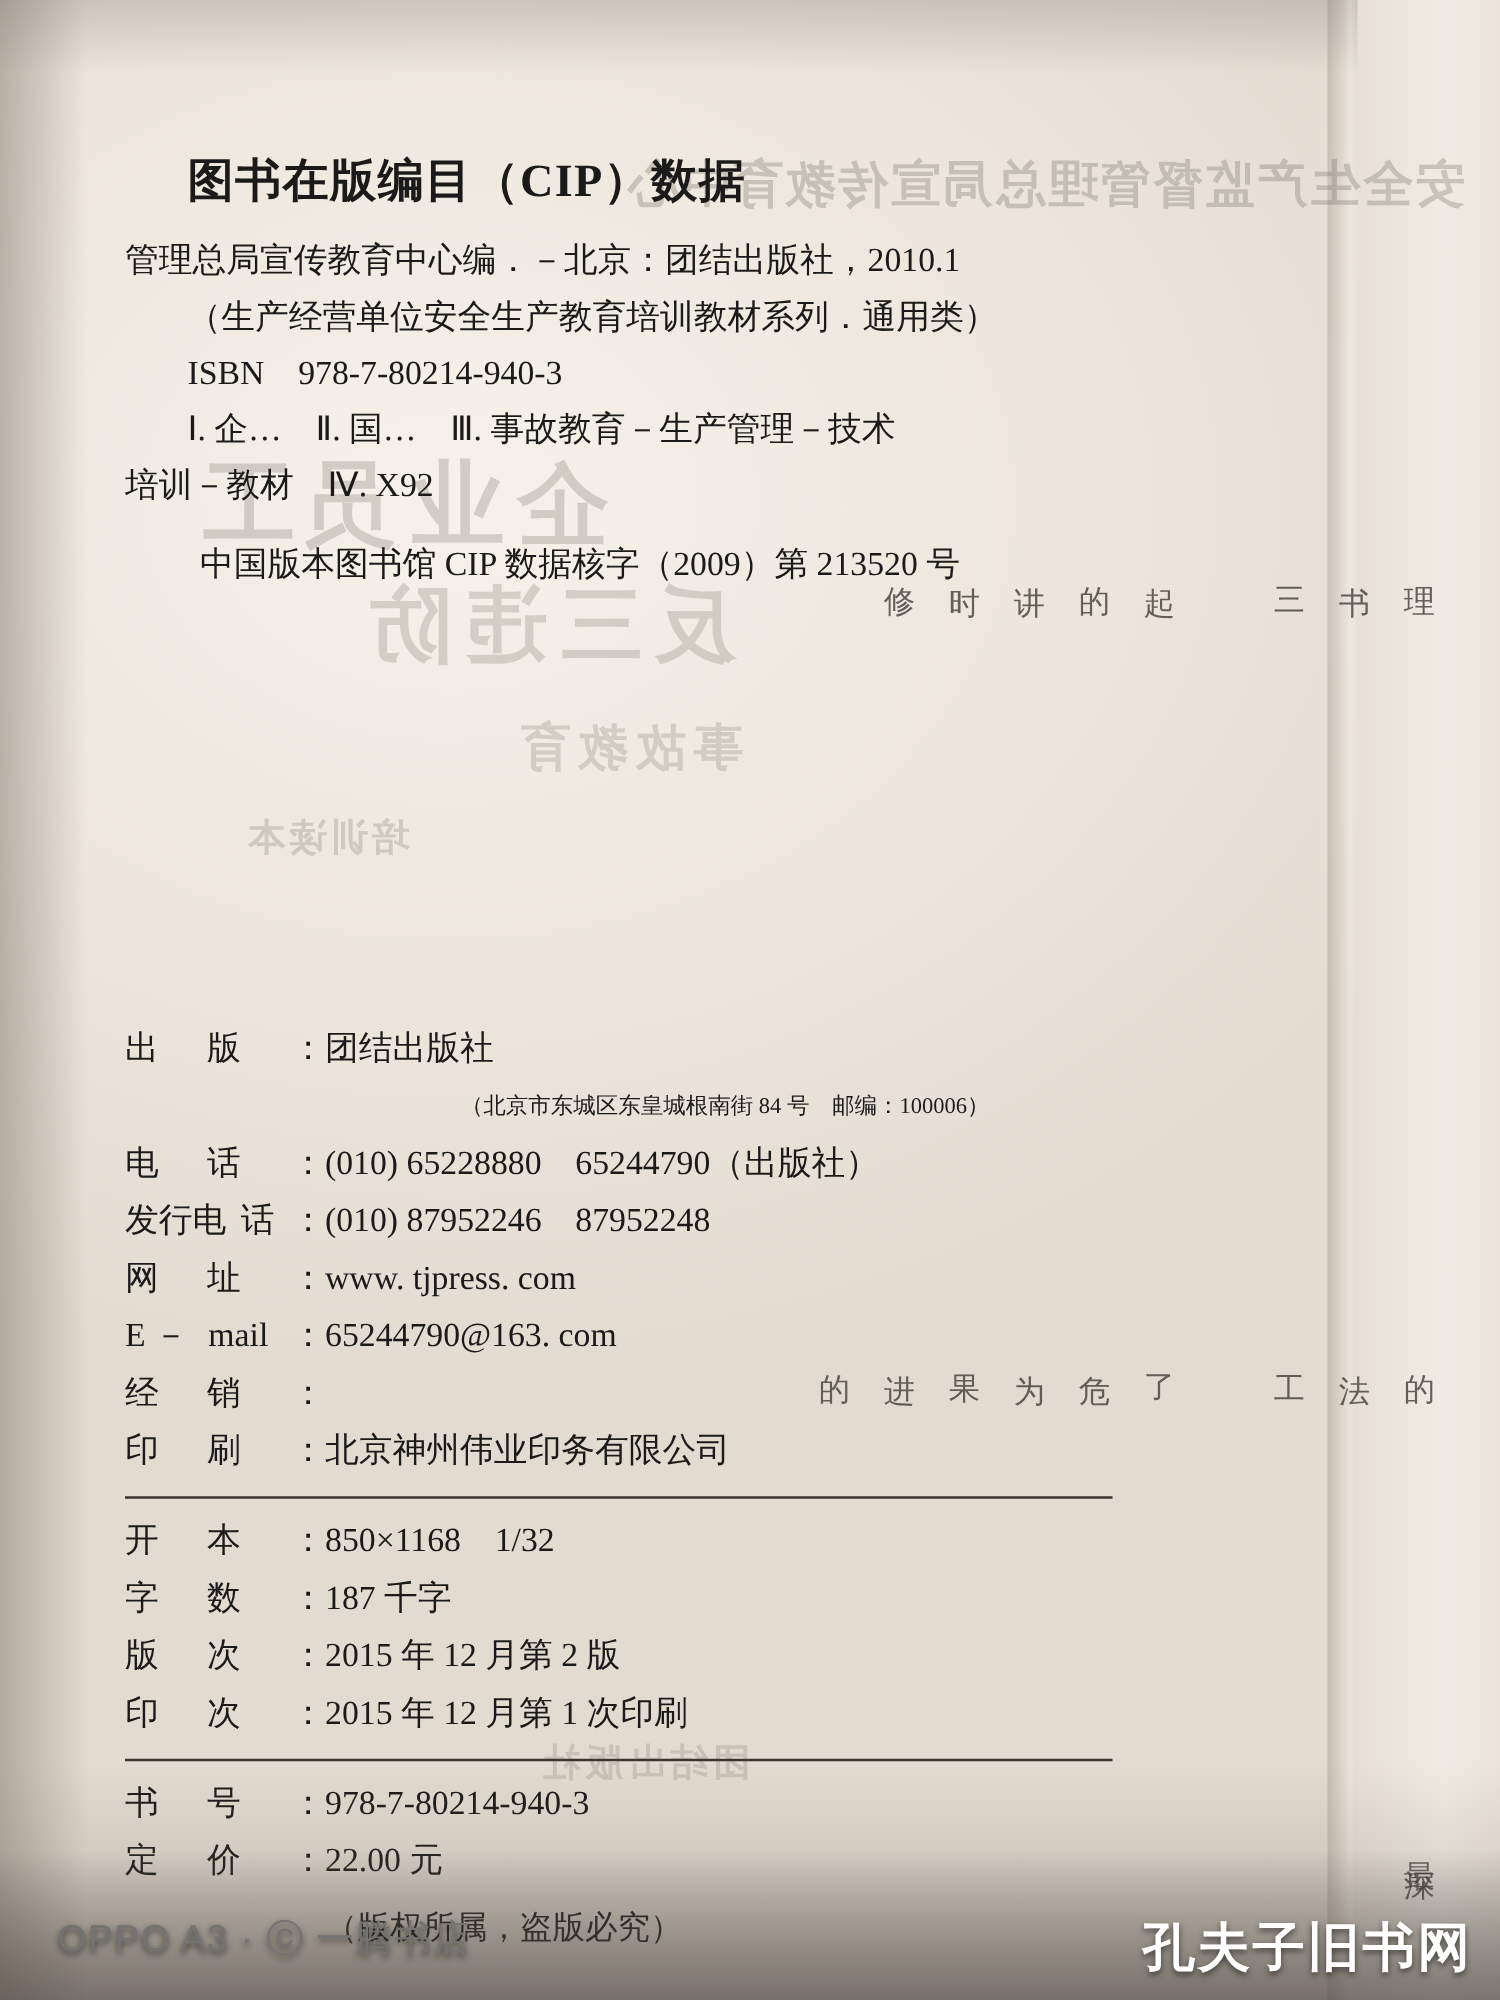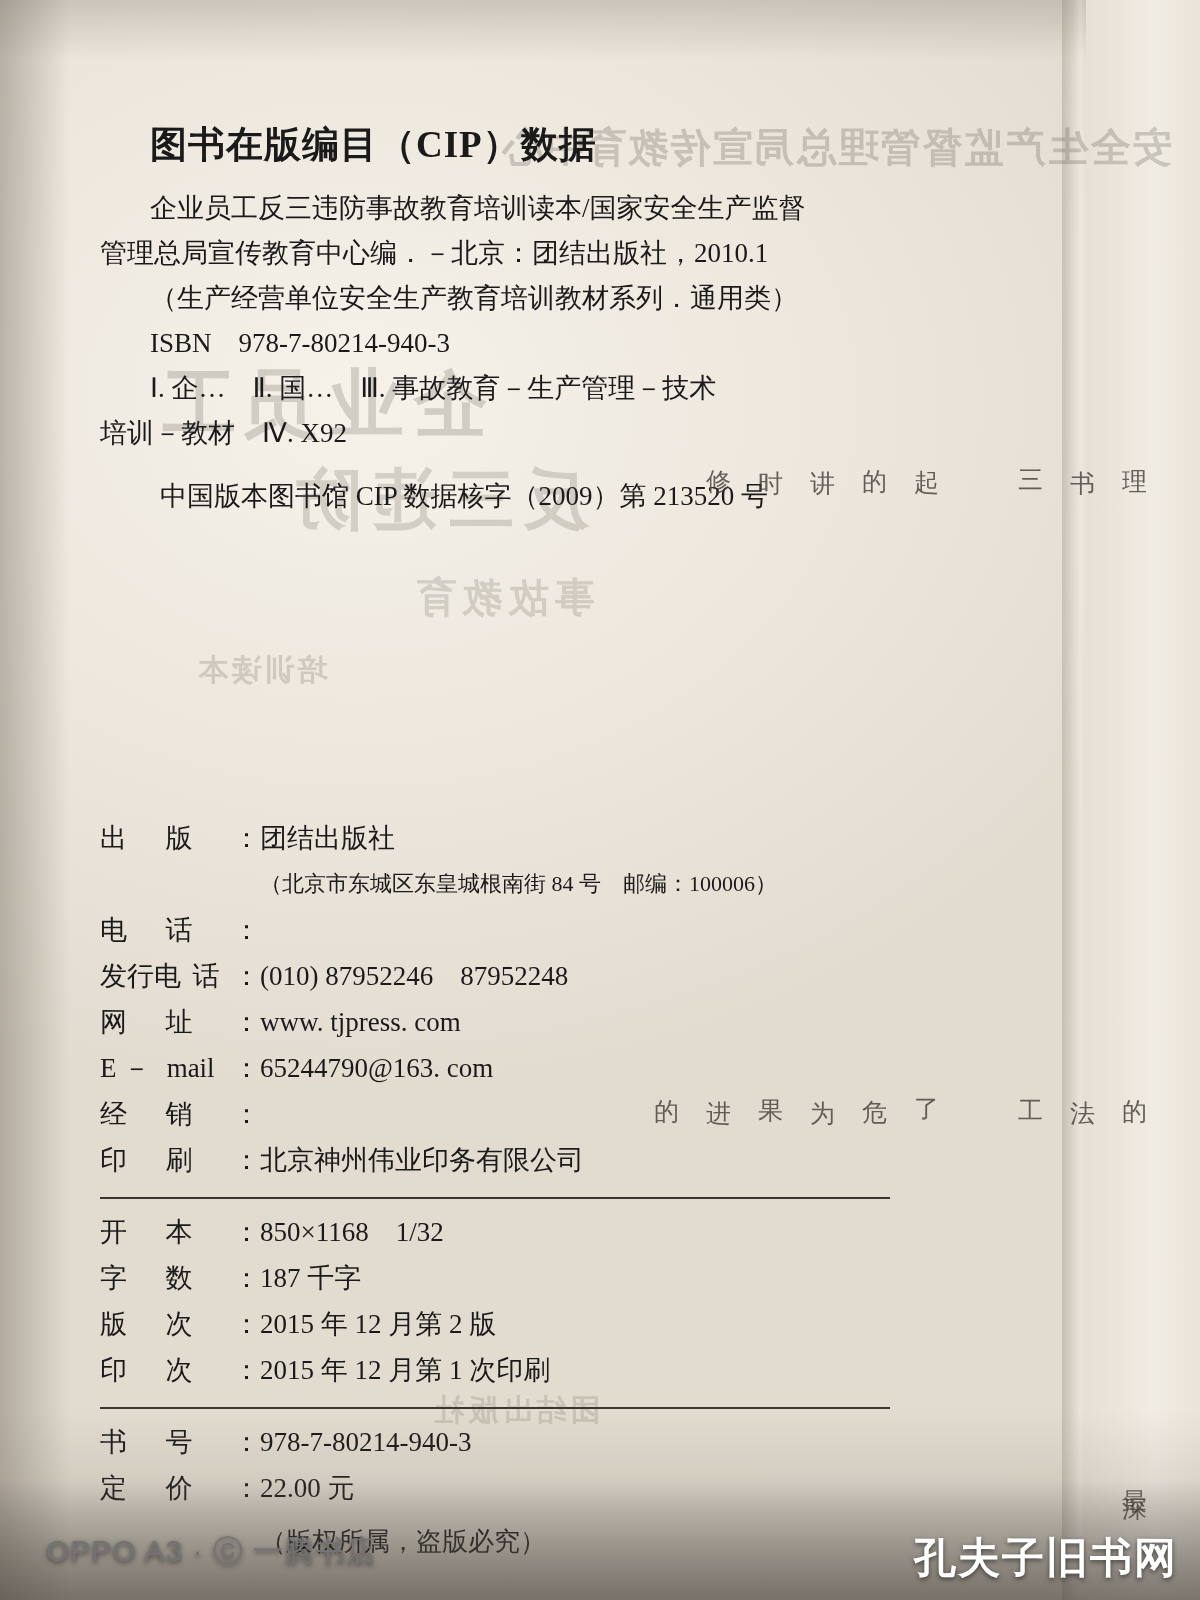--- a/index.html
+++ b/index.html
@@ -111,23 +111,24 @@
     width: 160px;
     flex: 0 0 160px;
     display: flex;
     justify-content: space-between;
     font-weight: normal;
   }
   .lbl .sep { margin-left: 2px; }
   .val { flex: 1 1 auto; }
   .subrow {
     padding-left: 160px;
-    font-size: 22px;
+    font-size: 18px;
     line-height: 46px;
     white-space: nowrap;
+    text-align: center;
   }
   .rule {
     width: 790px;
     height: 2px;
     background: #3a352e;
     margin: 14px 0 10px 0;
   }
   .footnote {
     padding-left: 160px;
     font-size: 26px;
@@ -201,21 +202,20 @@
 
   <div class="bleed bleed-1">安全生产监督管理总局宣传教育中心</div>
   <div class="bleed bleed-2">企业员工</div>
   <div class="bleed bleed-3">反三违防</div>
   <div class="bleed bleed-4">事故教育</div>
   <div class="bleed bleed-5">培训读本</div>
   <div class="bleed bleed-6">团结出版社</div>
 
   <section class="cip">
     <div class="cip-title">图书在版编目（CIP）数据</div>
-    <div class="cip-line ind-2">企业员工反三违防事故教育培训读本/国家安全生产监督</div>
     <div class="cip-line ind-0">管理总局宣传教育中心编．－北京：团结出版社，2010.1</div>
     <div class="cip-line ind-2">（生产经营单位安全生产教育培训教材系列．通用类）</div>
     <div class="cip-line ind-2">ISBN　978-7-80214-940-3</div>
     <div class="cip-line ind-2">Ⅰ. 企…　Ⅱ. 国…　Ⅲ. 事故教育－生产管理－技术</div>
     <div class="cip-line ind-0">培训－教材　Ⅳ. X92</div>
     <div class="cip-gap"></div>
     <div class="cip-line center">中国版本图书馆 CIP 数据核字（2009）第 213520 号</div>
   </section>
 
   <section class="imprint">
@@ -229,20 +229,21 @@
       <span class="val">团结出版社</span>
     </div>
     <div class="subrow">（北京市东城区东皇城根南街 84 号　邮编：100006）</div>
 
     <div class="row">
       <span class="lbl">
         <span>电</span>
         <span>话</span>
         <span class="sep">：</span>
       </span>
+      <span class="val">(010) 65228880　65244790（出版社）</span>
     </div>
 
     <div class="row">
       <span class="lbl">
         <span>发行电</span>
         <span>话</span>
         <span class="sep">：</span>
       </span>
       <span class="val">(010) 87952246　87952248</span>
     </div>

